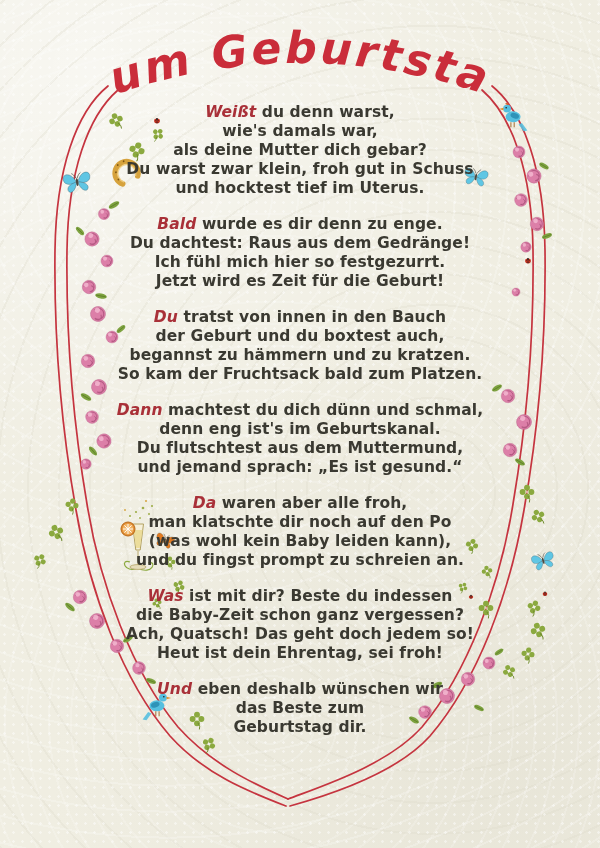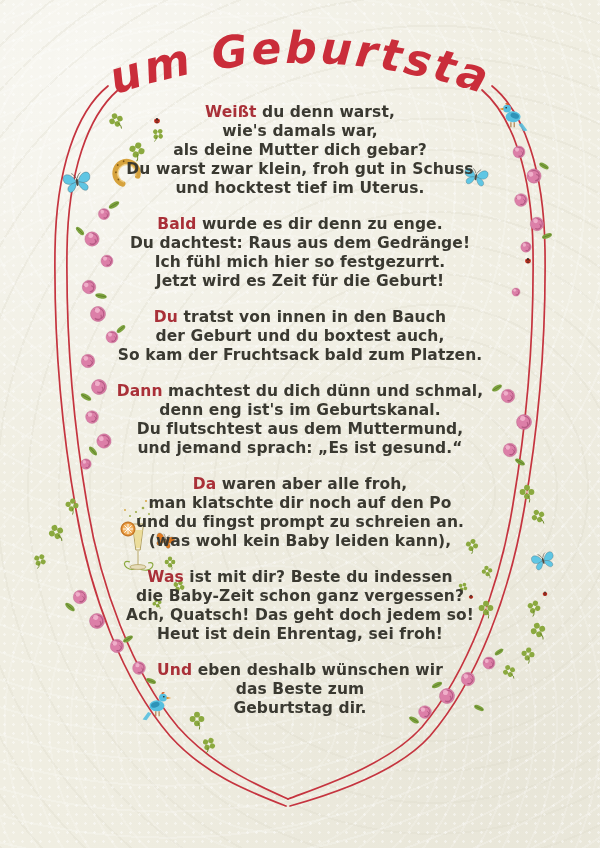--- a/index.html
+++ b/index.html
@@ -22,21 +22,21 @@
     font-weight:bold;font-style:italic;font-size:44px;letter-spacing:3px;
   }
   .deco-svg{position:absolute;top:0;left:0;pointer-events:none;}
   .poem{
     position:absolute;top:103px;left:calc(50% - 220px);width:440px;
     text-align:center;color:#3a3931;
     font:700 15.5px/19px "DejaVu Sans", sans-serif;
     letter-spacing:.1px;
   }
   .stanza{margin:0 0 17px 0;}
-  .lead{color:#a93038;}
+  .lead{color:#a93038;font-style:italic;}
 </style>
 </head>
 <body>
 
 <div class="card">
 
   <svg class="title-svg" width="600" height="125" viewBox="0 0 600 125">
     <defs>
         <path id="title-arc" d="M 105 98 Q 300 28 495 98" fill="none"></path>
       </defs>
@@ -257,35 +257,36 @@
     <div class="stanza">
       <div class="line"><span class="lead">Bald</span><span> wurde es dir denn zu enge.</span></div>
       <div class="line">Du dachtest: Raus aus dem Gedränge!</div>
       <div class="line">Ich fühl mich hier so festgezurrt.</div>
       <div class="line">Jetzt wird es Zeit für die Geburt!</div>
     </div>
 
     <div class="stanza">
       <div class="line"><span class="lead">Du</span><span> tratst von innen in den Bauch</span></div>
       <div class="line">der Geburt und du boxtest auch,</div>
+      <div class="line">begannst zu hämmern und zu kratzen.</div>
       <div class="line">So kam der Fruchtsack bald zum Platzen.</div>
     </div>
 
     <div class="stanza">
       <div class="line"><span class="lead">Dann</span><span> machtest du dich dünn und schmal,</span></div>
       <div class="line">denn eng ist's im Geburtskanal.</div>
       <div class="line">Du flutschtest aus dem Muttermund,</div>
       <div class="line">und jemand sprach: „Es ist gesund.“</div>
     </div>
 
     <div class="stanza">
       <div class="line"><span class="lead">Da</span><span> waren aber alle froh,</span></div>
       <div class="line">man klatschte dir noch auf den Po</div>
+      <div class="line">(was wohl kein Baby leiden kann),</div>
       <div class="line">und du fingst prompt zu schreien an.</div>
-      <div class="line">(was wohl kein Baby leiden kann),</div>
     </div>
 
     <div class="stanza">
       <div class="line"><span class="lead">Was</span><span> ist mit dir? Beste du indessen</span></div>
       <div class="line">die Baby-Zeit schon ganz vergessen?</div>
       <div class="line">Ach, Quatsch! Das geht doch jedem so!</div>
       <div class="line">Heut ist dein Ehrentag, sei froh!</div>
     </div>
 
     <div class="stanza">

